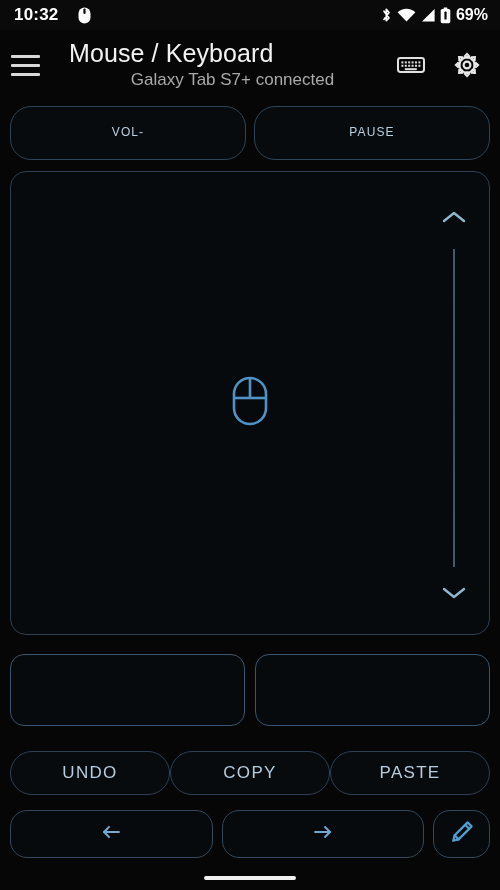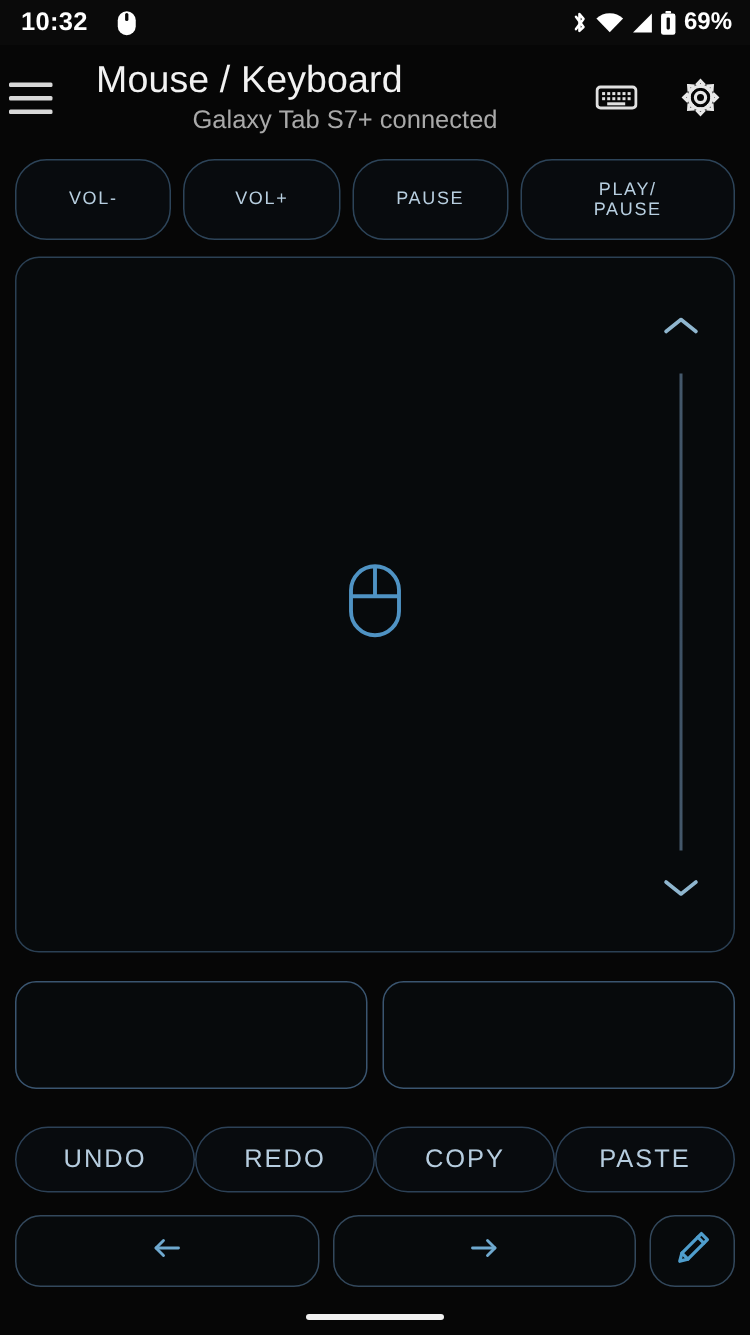--- a/index.html
+++ b/index.html
@@ -56,21 +56,21 @@
   .sicon { display: block; }
 
   
   .app-bar {
     position: absolute;
     top: 30px; left: 0;
     width: 500px;
     height: 70px;
     display: flex;
     align-items: center;
-    padding: 0 18px 0 6px;
+    padding: 0 18px 0 11px;
   }
   .hamburger {
     width: 34px;
     height: 34px;
     display: flex;
     flex-direction: column;
     justify-content: center;
     gap: 6px;
     cursor: pointer;
     flex: 0 0 auto;
@@ -364,24 +364,21 @@
             <path d="M5.1 20.9 l0.2 -2.9 2.4 0.3 0.3 2.4 z"></path>
             <circle cx="13" cy="13" r="7.6" stroke-width="2.1"></circle>
           </g>
         </svg>
       </div>
     </div>
   </div>
 
   <div class="media-row">
     <div class="media-btn">VOL-</div>
-    <div class="media-btn">VOL+</div>
     <div class="media-btn">PAUSE</div>
-    <div class="media-btn wide">PLAY/
-PAUSE</div>
   </div>
 
   <div class="touchpad">
     <div class="touchpad-mouse">
       <svg width="36" height="50" viewBox="0 0 36 50" aria-hidden="true">
         <rect x="2" y="2" width="32" height="46" rx="16" ry="16" fill="none" stroke="#4f93c4" stroke-width="2.6"></rect>
         <line x1="18" y1="2.6" x2="18" y2="22" stroke="#4f93c4" stroke-width="2.6"></line>
         <line x1="2.6" y1="22" x2="33.4" y2="22" stroke="#4f93c4" stroke-width="2.6"></line>
       </svg>
     </div>
@@ -401,21 +398,20 @@
     </div>
   </div>
 
   <div class="click-row">
     <div class="click-btn"></div>
     <div class="click-btn"></div>
   </div>
 
   <div class="edit-row">
     <div class="edit-btn">UNDO</div>
-    <div class="edit-btn">REDO</div>
     <div class="edit-btn">COPY</div>
     <div class="edit-btn">PASTE</div>
   </div>
 
   <div class="nav-row">
     <div class="nav-btn">
       <span>
         <svg width="22" height="18" viewBox="0 0 22 18" aria-hidden="true">
           <path d="M19 9 H4" fill="none" stroke="#6fa9cf" stroke-width="1.9" stroke-linecap="round"></path>
           <path d="M9 4 L4 9 L9 14" fill="none" stroke="#6fa9cf" stroke-width="1.9" stroke-linecap="round" stroke-linejoin="round"></path>

